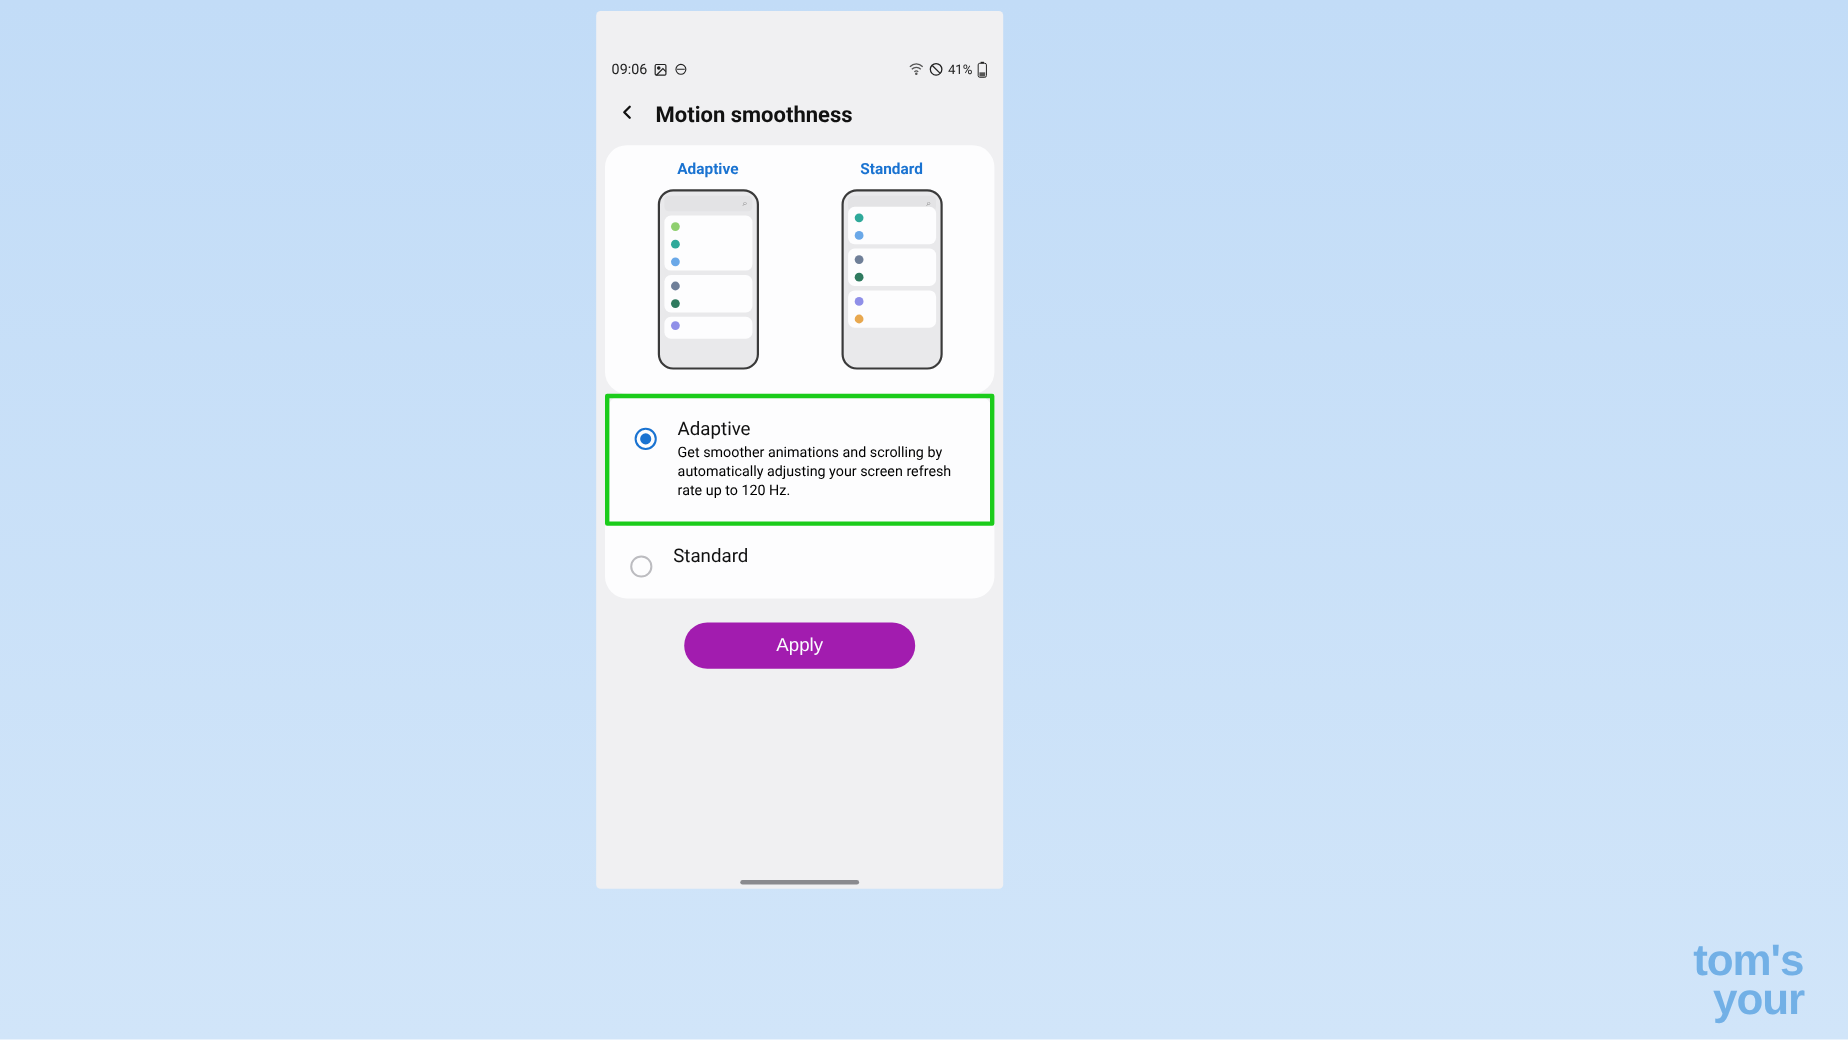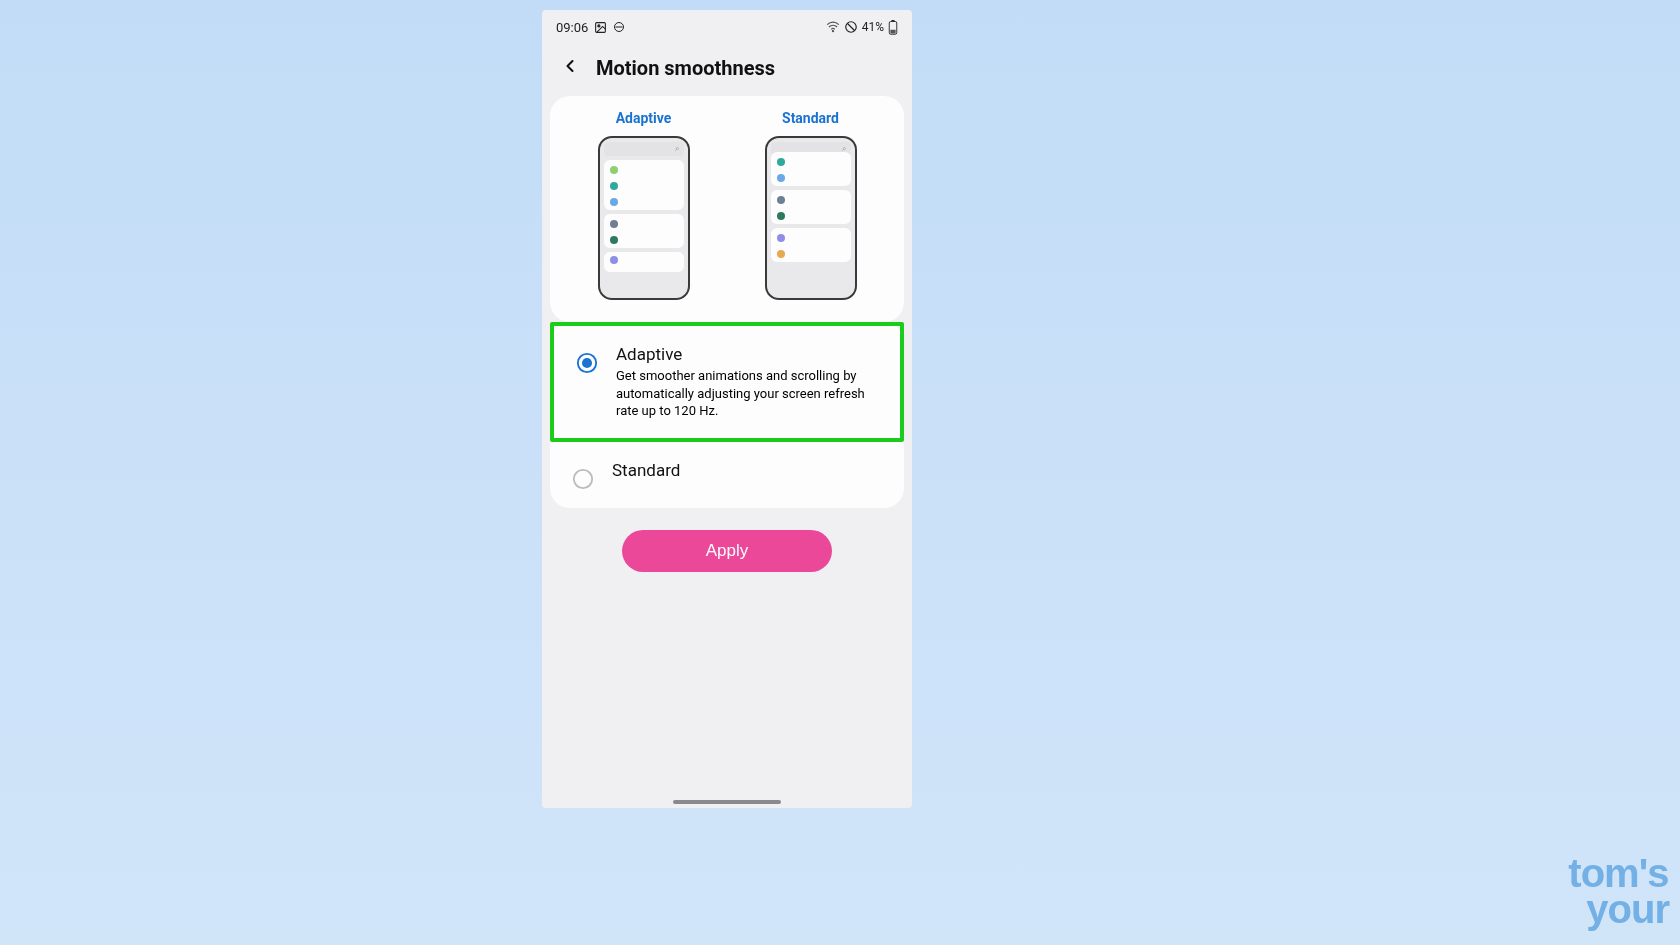--- a/index.html
+++ b/index.html
@@ -25,20 +25,21 @@
     flex-direction: column;
   }
   .status-bar {
     height: 34px;
     display: flex;
     align-items: center;
     justify-content: space-between;
     padding: 0 14px;
     font-size: 13px;
     color: #222;
+    margin-top: 36px;
   }
   .status-left { display: flex; align-items: center; gap: 6px; }
   .status-right { display: flex; align-items: center; gap: 4px; font-size: 12px; }
   .status-right svg { display: block; }
   .titlebar {
     display: flex;
     align-items: flex-start;
     gap: 16px;
     padding: 12px 18px 16px 18px;
   }
@@ -114,42 +115,42 @@
     margin-top: 8px;
   }
   .option-text { display: flex; flex-direction: column; gap: 3px; }
   .option-title { font-size: 17px; color: #111; }
   .option-desc { font-size: 13px; color: #000000; line-height: 1.35; }
   .apply-btn {
     margin: 22px auto 0 auto;
     width: 210px;
     height: 42px;
     border-radius: 22px;
-    background: #ec4899;
+    background: #a21caf;
     color: #fbfcfe;
     font-size: 17px;
     display: flex;
     align-items: center;
     justify-content: center;
     cursor: pointer;
     border: none;
   }
   .gesture-bar {
     position: absolute;
     bottom: 4px;
     left: 50%;
     transform: translateX(-50%);
     width: 108px;
     height: 4px;
     background: #8a8a8e;
     border-radius: 2px;
   }
   .watermark {
     position: absolute;
-    right: 11px;
+    right: 40px;
     bottom: 18px;
     font-family: Arial, sans-serif;
     color: #72b0e6;
     text-align: left;
     line-height: 0.9;
   }
   .watermark .l1 { font-size: 40px; font-weight: 800; letter-spacing: -1px; }
   .watermark .l2 { font-size: 40px; font-weight: 800; letter-spacing: -1px; padding-left: 18px; }
 </style>
 </head>

